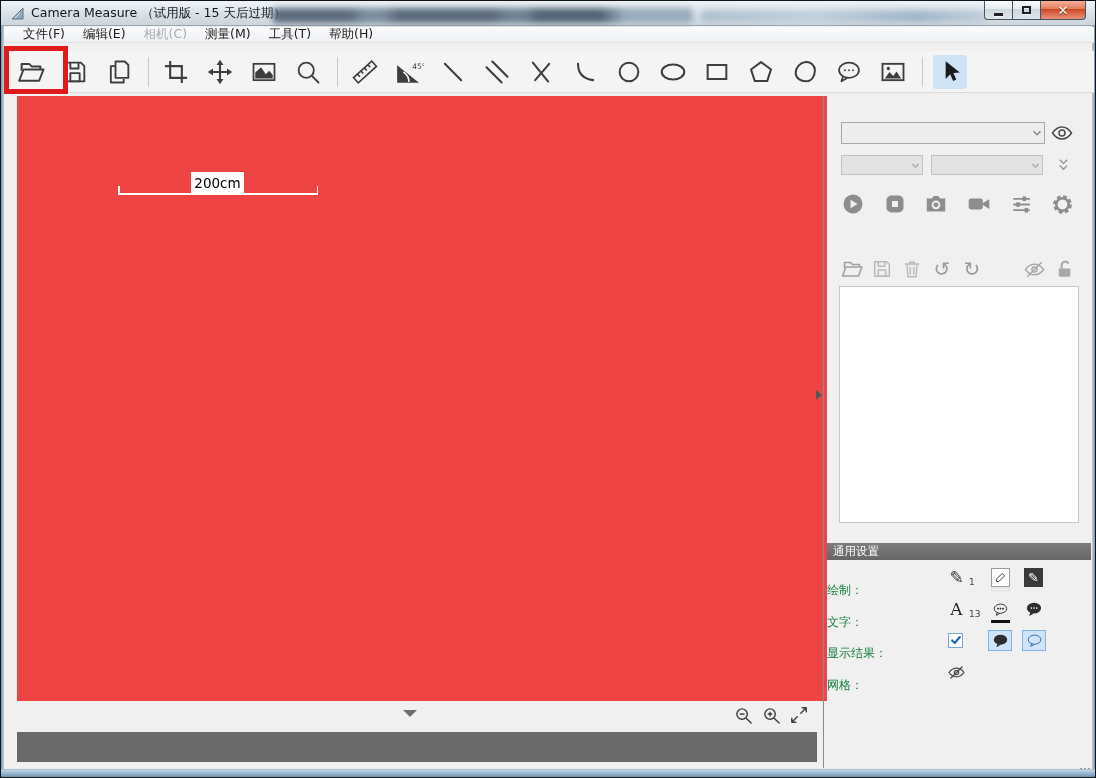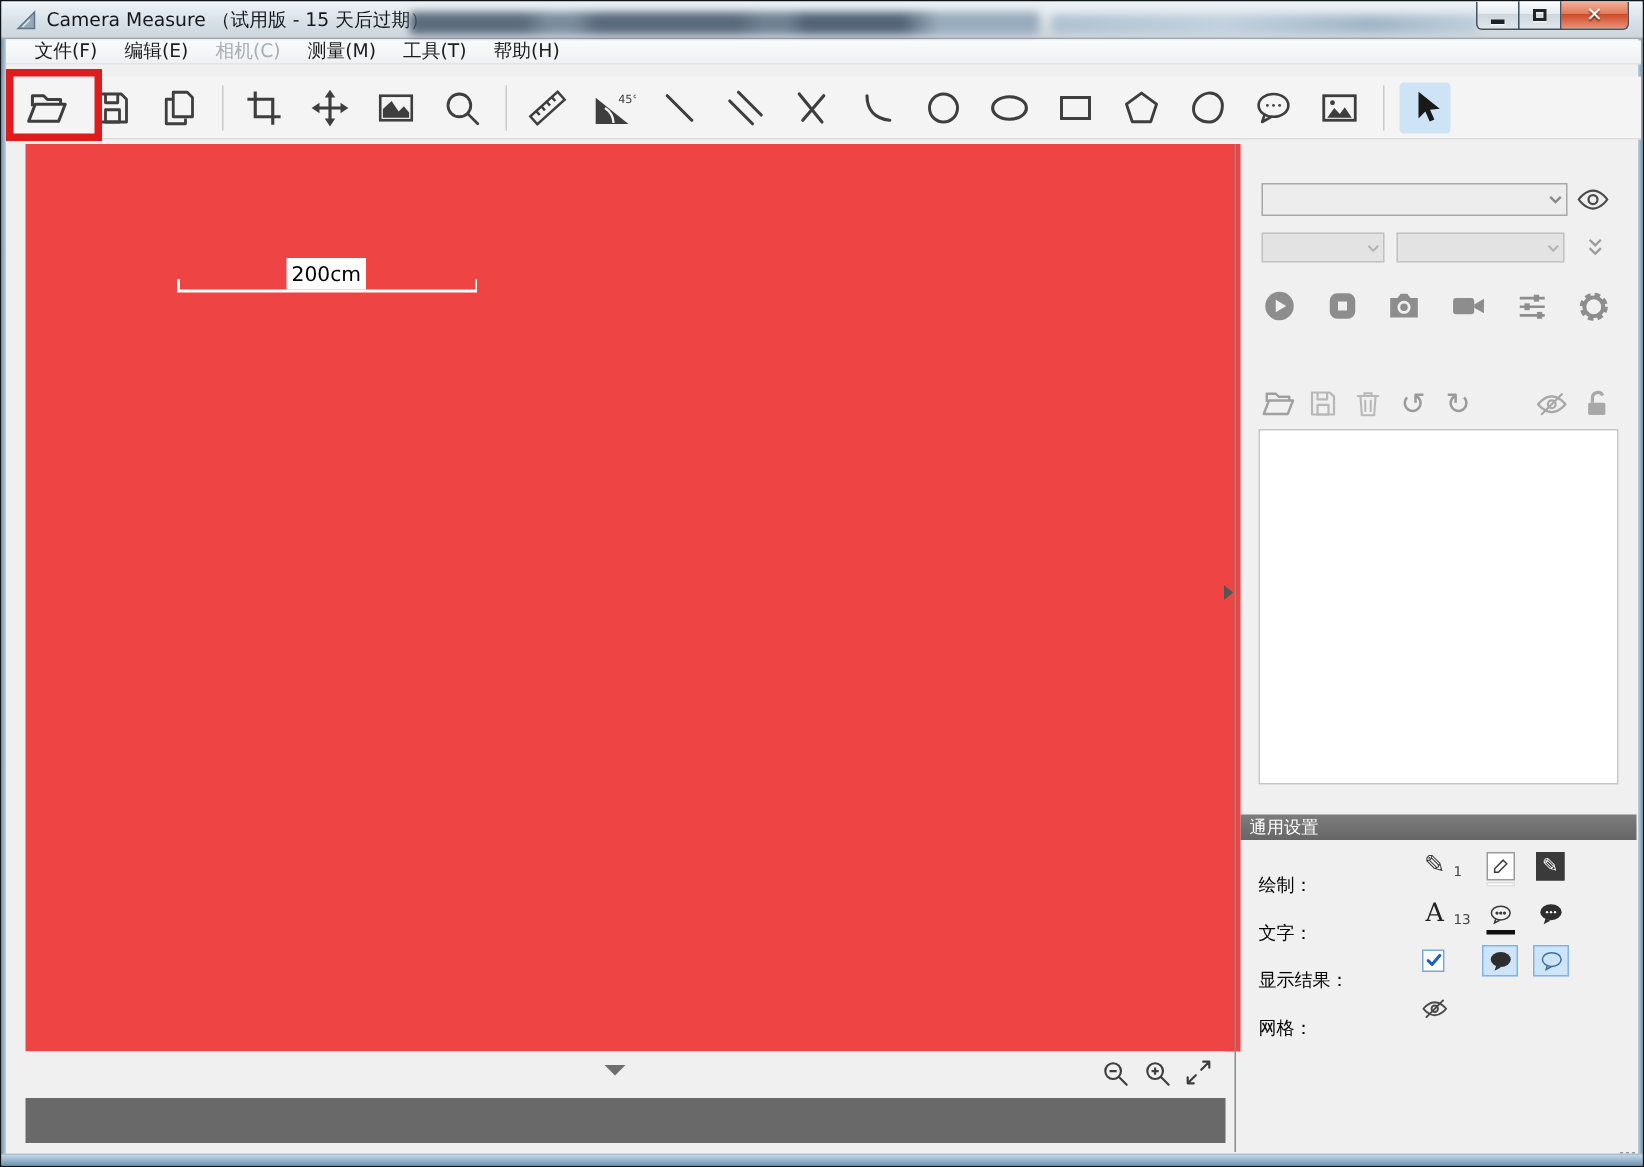--- a/index.html
+++ b/index.html
@@ -90,21 +90,21 @@
   .combo .sp { flex:1; }
   .combo.dis { background:#e3e3e3; border-color:#c2c2c2; }
   .cam-list { position:absolute; left:12px; top:190px; width:240px; height:237px;
     background:#fff; border:1px solid #c5c5c5; }
 
   .ibtn { position:absolute; width:26px; height:26px; display:flex; align-items:center; justify-content:center; }
   .uglyph { font-size:20px; color:#9a9a9a; line-height:1; }
 
   
   .srow { position:absolute; left:0; width:264px; height:26px; display:flex; align-items:center; }
-  .srow .lbl { position:absolute; left:12px; font-size:12px; color:#000000;margin-top:27px; }
+  .srow .lbl { position:absolute; left:0; font-size:12px; color:#15803d;margin-top:27px; }
   .mini-btn { position:absolute; width:19px; height:19px; border:1px solid #9a9a9a;
     display:flex; align-items:center; justify-content:center; background:#fff; }
   .mini-btn.dark { background:#3a3a3a; border-color:#3a3a3a; }
   .mini-btn.toggled { background:#cfe4f7; border-color:#7eb4ea; }
   .mini-btn.noborder { border:none; background:transparent; }
   .subnum { font-size:9px; color:#444; margin-left:2px; margin-top:10px; }
   .pencil-glyph { font-size:17px; color:#3a3a3a; line-height:1; transform:rotate(0deg); }
   .pencil-glyph.white { color:#fff; font-size:13px; }
   .a-glyph { font-family:"DejaVu Serif","Liberation Serif",serif; font-size:17px; color:#222; }
   .swatch { position:absolute; height:3px; width:19px; }

